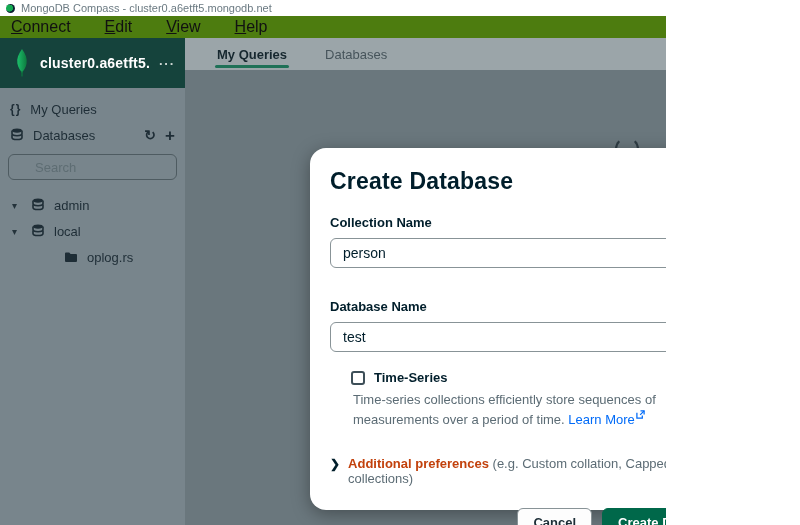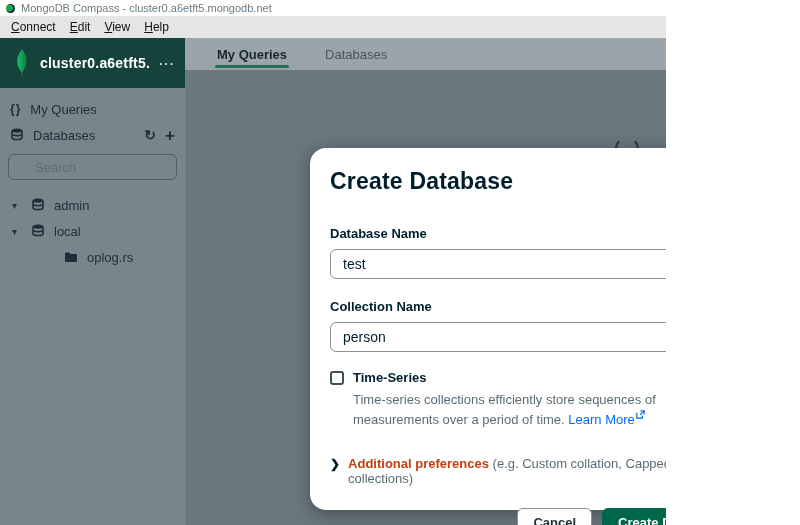--- a/index.html
+++ b/index.html
@@ -14,22 +14,22 @@
     height: 16px; display: flex; align-items: center; gap: 6px;
     padding-left: 6px; background: #ffffff;
   }
   .app-dot {
     width: 9px; height: 9px; border-radius: 50%;
     background: radial-gradient(circle at 38% 45%, #13aa52 0 45%, #0c2231 50%);
     flex: 0 0 auto;
   }
   .win-title { font-size: 11px; color: #6b7a82; white-space: nowrap; }
   .menubar {
-    height: 22px; display: flex; align-items: center; background: #e5e5e5;
-    padding-left: 4px; font-size: 12px; color: #111111;
+    height: 22px; display: flex; align-items: center; background: #4d7c0f;
+    padding-left: 4px; font-size: 16px; color: #111111; gap: 20px;
   }
   .menu-item { padding: 2px 7px; cursor: default; }
   .menu-item u { text-decoration: underline; }
 
   
   .app { position: absolute; top: 38px; left: 0; right: 0; bottom: 0; display: flex; }
 
   
   .sidebar { width: 185px; flex: 0 0 185px; display: flex; flex-direction: column; background: #78858c; }
   .sidebar-header {
@@ -94,21 +94,21 @@
   .modal h1 { font-size: 23px; font-weight: bold; margin-top: 4px; letter-spacing: .2px; }
   .form-group.first { margin-top: 31px; }
   .form-group { margin-top: 20px; }
   .field-label { display: block; font-size: 13px; font-weight: bold; margin-bottom: 8px; }
   .text-input {
     width: 100%; height: 30px; border: 1px solid #889397; border-radius: 6px;
     padding: 0 12px; font-size: 14px; color: #001e2b;
     font-family: "Liberation Sans", sans-serif; outline: none; background: #ffffff;
   }
   .checkbox-section { margin-top: 18px; }
-  .checkbox-row { display: flex; align-items: center; gap: 9px; }
+  .checkbox-row { display: flex; align-items: center; gap: 9px; margin-left: 21px; }
   .checkbox {
     width: 14px; height: 14px; border: 2px solid #3d4f58; border-radius: 3px;
     background: #ffffff; cursor: pointer; flex: 0 0 auto;
   }
   .checkbox-label { font-size: 13px; font-weight: bold; cursor: pointer; }
   .checkbox-desc {
     margin: 5px 0 0 23px; font-size: 13px; color: #5c6c75; line-height: 1.55; max-width: 395px;
   }
   .link { color: #016bf8; text-decoration: none; cursor: pointer; }
   .ext-icon { width: 9px; height: 9px; vertical-align: super; margin-left: 1px; }
@@ -221,28 +221,28 @@
       </div>
       <div class="content">
         <div class="spinner"></div>
       </div>
     </div>
 
     <div class="modal">
       <span class="modal-close"><span>✕</span></span>
       <h1>Create Database</h1>
 
+      <div class="form-group">
+        <label class="field-label">Collection Name</label>
+        <input class="text-input" type="text" value="person" style="">
+      </div>
+
       <div class="form-group first">
         <label class="field-label">Database Name</label>
         <input class="text-input" type="text" value="test" style="">
-      </div>
-
-      <div class="form-group">
-        <label class="field-label">Collection Name</label>
-        <input class="text-input" type="text" value="person" style="">
       </div>
 
       <div class="checkbox-section">
         <div class="checkbox-row">
           <span class="checkbox"></span>
           <span class="checkbox-label">Time-Series</span>
         </div>
         <div class="checkbox-desc"><span>Time-series collections efficiently store sequences of measurements over a period of time. </span><a class="link"><span>Learn More</span></a><svg class="ext-icon" viewBox="0 0 10 10">
               <path d="M1 3 v6 h6 v-3" fill="none" stroke="#016BF8" stroke-width="1.4"></path>
               <path d="M5 1 h4 v4" fill="none" stroke="#016BF8" stroke-width="1.4"></path>

